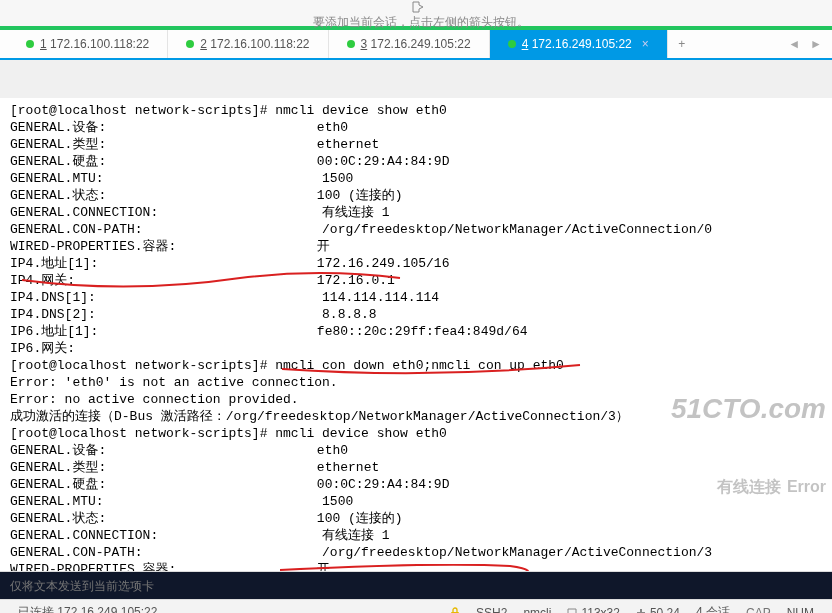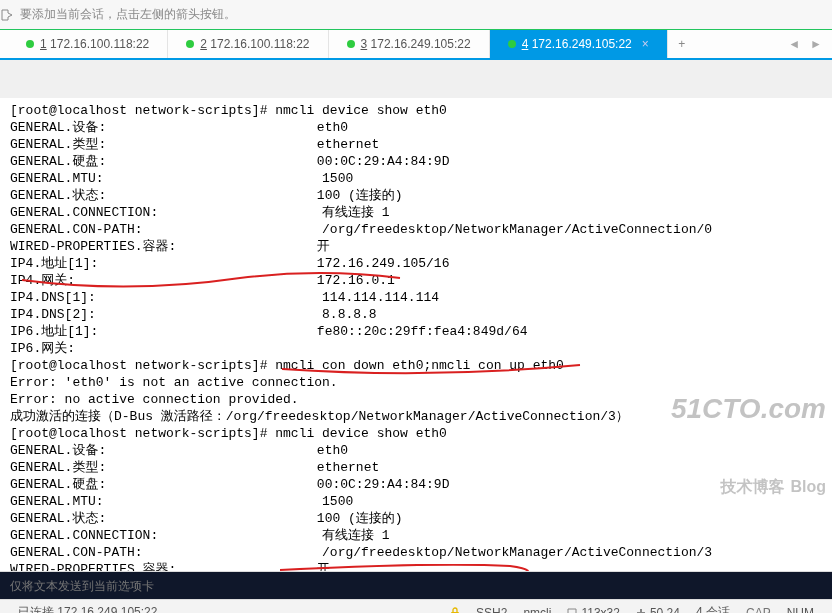--- a/index.html
+++ b/index.html
@@ -9,25 +9,27 @@
     background: #f0f0f0;
     width: 832px;
     height: 613px;
     overflow: hidden;
     position: relative;
     color: #333;
   }
   .top-hint {
     height: 30px;
     background: #f7f7f7;
-    border-bottom: 1px solid #22c55e;
+    border-bottom: 4px solid #22c55e;
     display: flex;
     align-items: center;
+    padding-left: 10px;
     color: #888;
     font-size: 12px;
+    flex-direction: column;
   }
   .top-hint svg { margin-right: 6px; flex-shrink: 0; }
   .tab-bar {
     height: 30px;
     background: #fdfdfd;
     border-bottom: 2px solid #0099e5;
     display: flex;
     align-items: stretch;
     padding-left: 8px;
   }
@@ -146,21 +148,21 @@
     </svg>
   <svg class="red-annot" style="left:280px;top:263px;" width="310" height="20">
       <path d="M2 8 Q 150 18 300 4" stroke="#d92020" stroke-width="2" fill="none"></path>
     </svg>
   <svg class="red-annot" style="left:20px;top:466px;" width="520" height="46">
       <path d="M10 26 Q 80 44 230 34 Q 400 24 500 12 Q 520 6 490 2 Q 420 -2 260 6" stroke="#d92020" stroke-width="2" fill="none"></path>
     </svg>
   
   <div class="watermark">
     <div>51CTO.com</div>
-    <div class="sub"><span>技术博客</span><span>Blog</span></div>
+    <div class="sub"><span>有线连接</span><span>Error</span></div>
   </div>
 </div>
 
 <div class="send-bar">
   <input placeholder="仅将文本发送到当前选项卡" style="">
 </div>
 
 <div class="status-bar">
   <div class="status-seg grow">已连接 172.16.249.105:22。</div>
   <div class="status-seg lock-icon">

